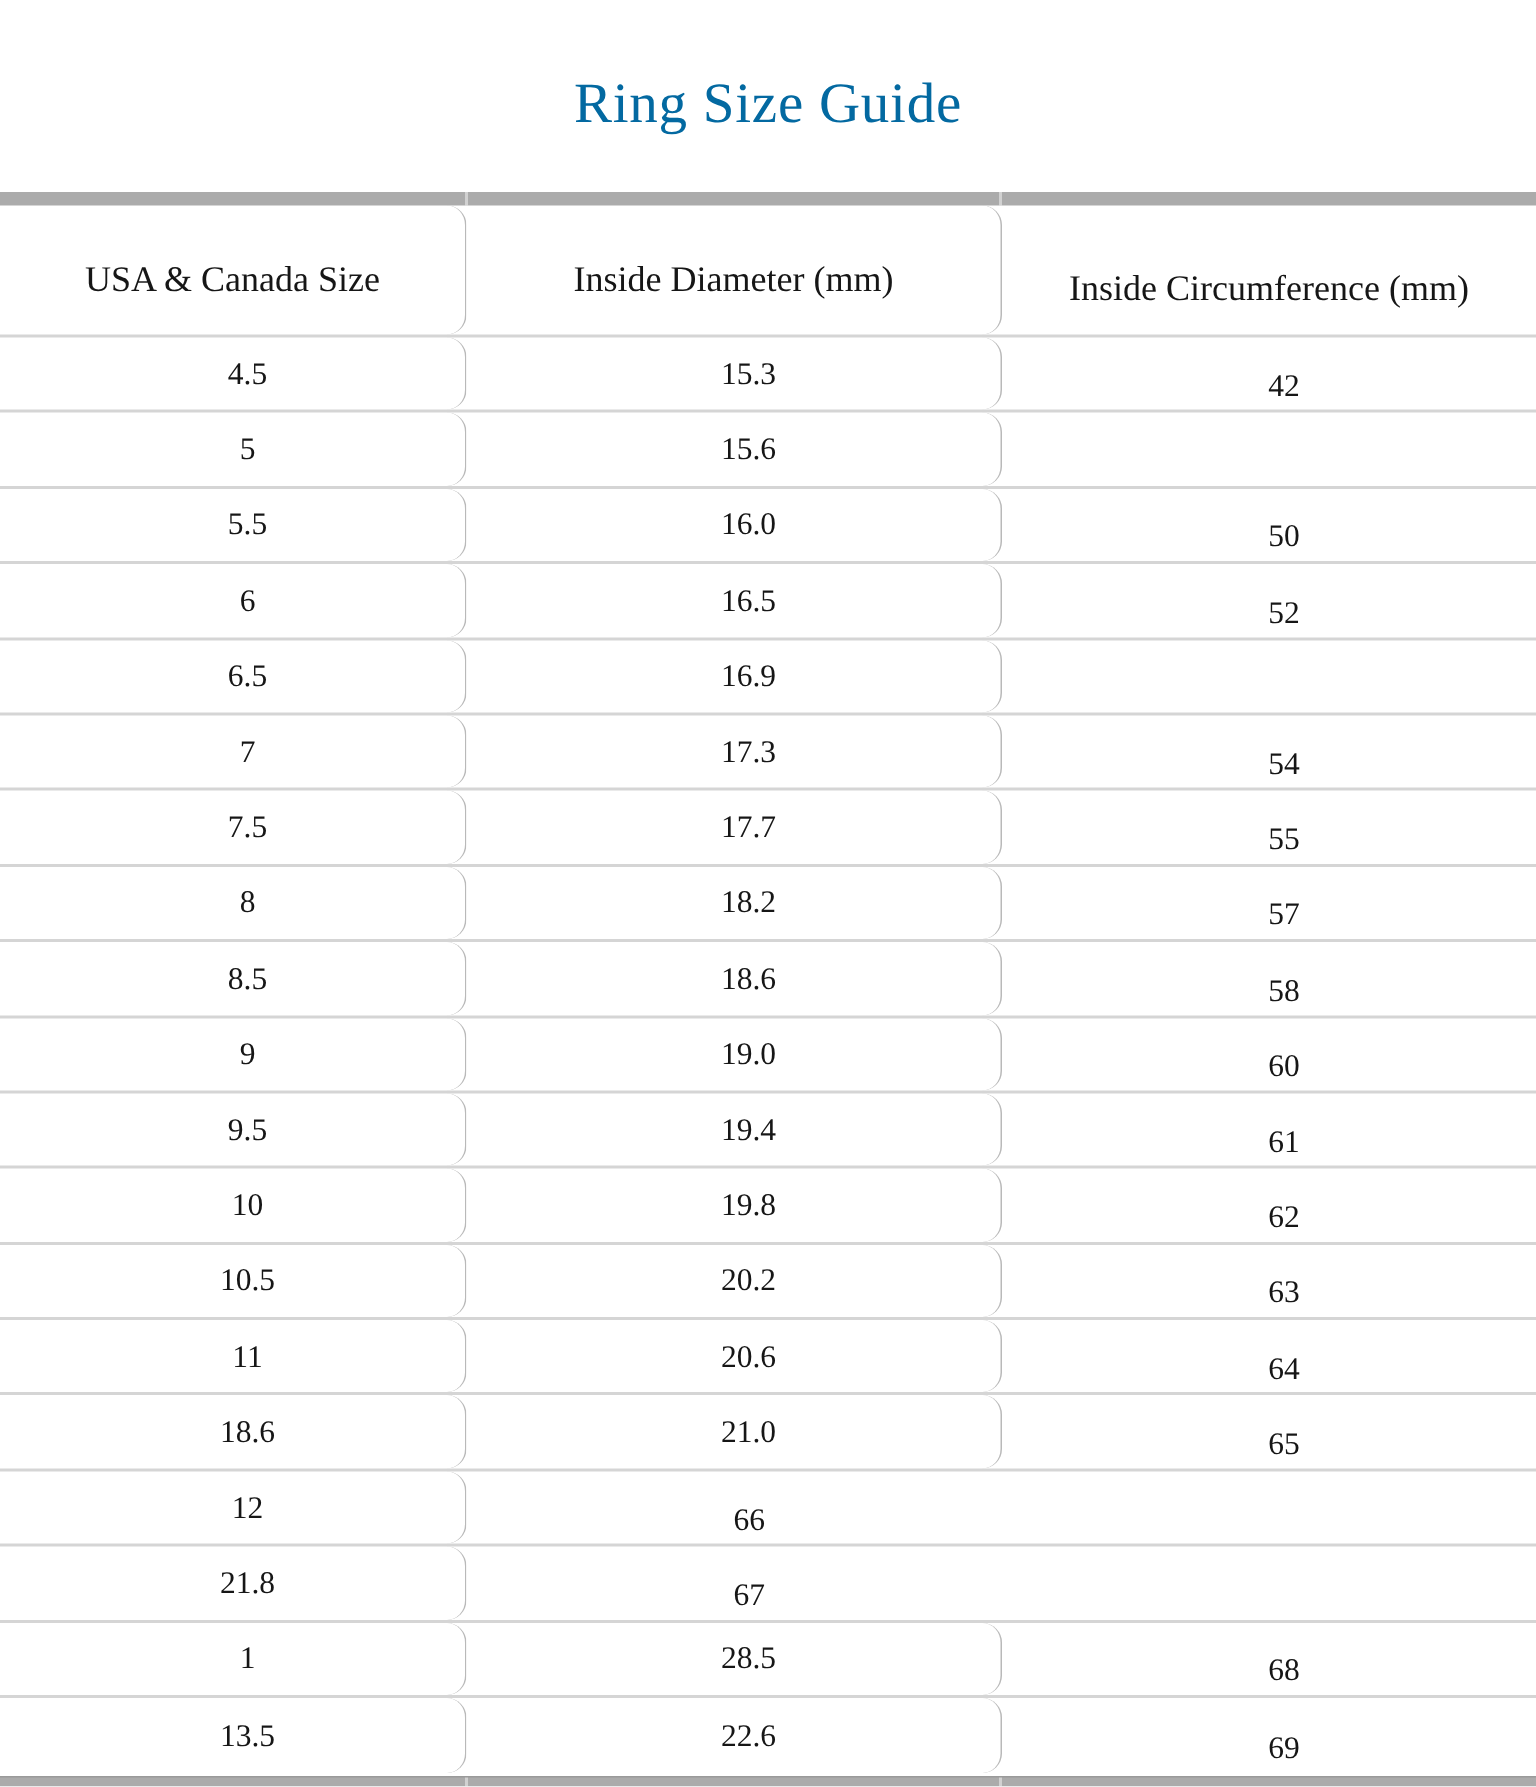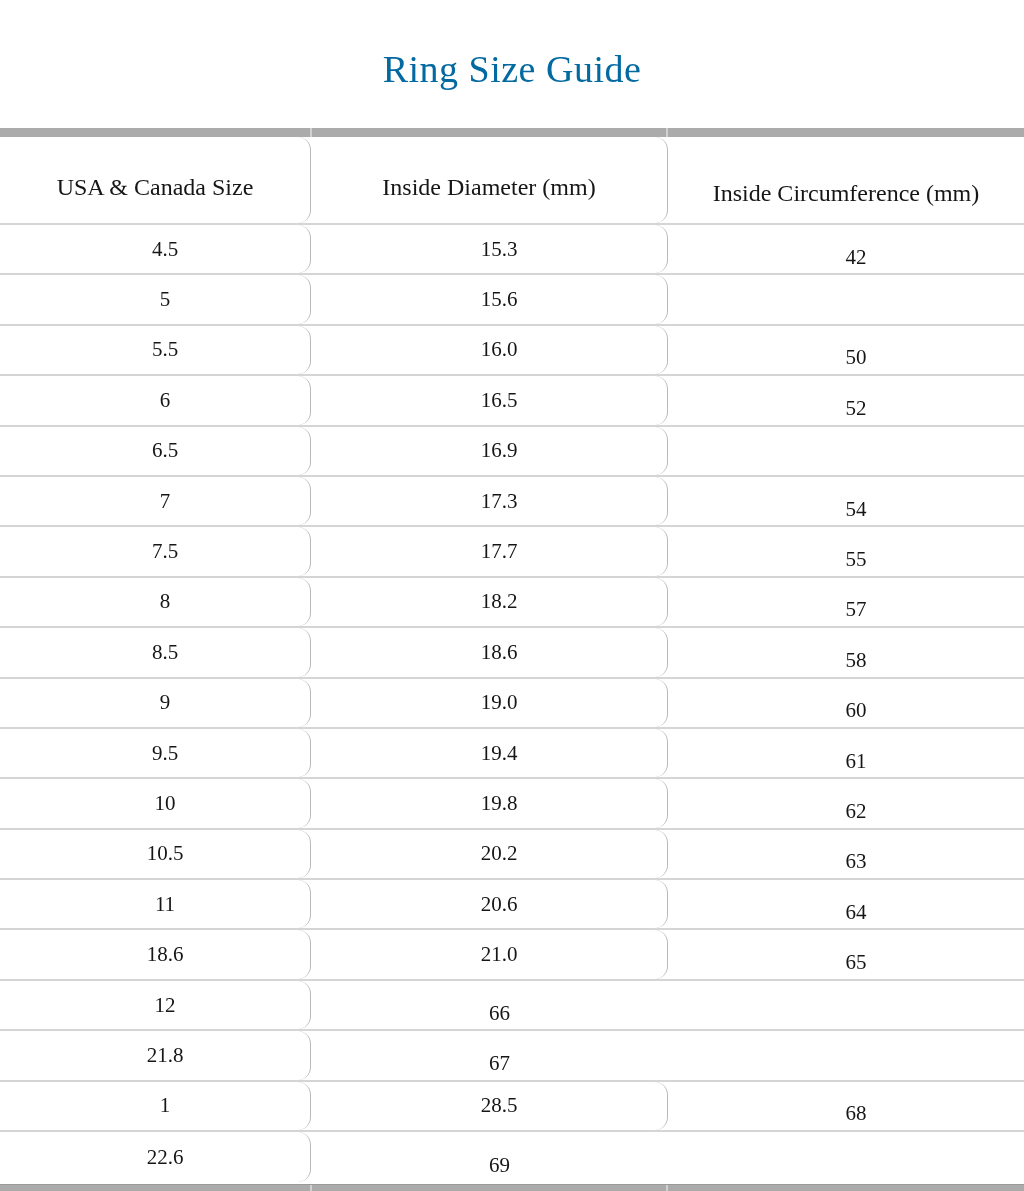--- a/index.html
+++ b/index.html
@@ -218,20 +218,21 @@
     <div class="t-cell c3">67</div>
   </div>
 
   <div class="t-row">
     <div class="t-cell c1">1</div>
     <div class="t-cell c2">28.5</div>
     <div class="t-cell c3">68</div>
   </div>
 
   <div class="t-row">
+    <div class="t-cell c1">13.5</div>
     <div class="t-cell c2">22.6</div>
     <div class="t-cell c3">69</div>
   </div>
 </div>
   </div>
 
   <div class="bar bar-bottom">
     <span class="notch notch-1"></span>
     <span class="notch notch-2"></span>
   </div>

